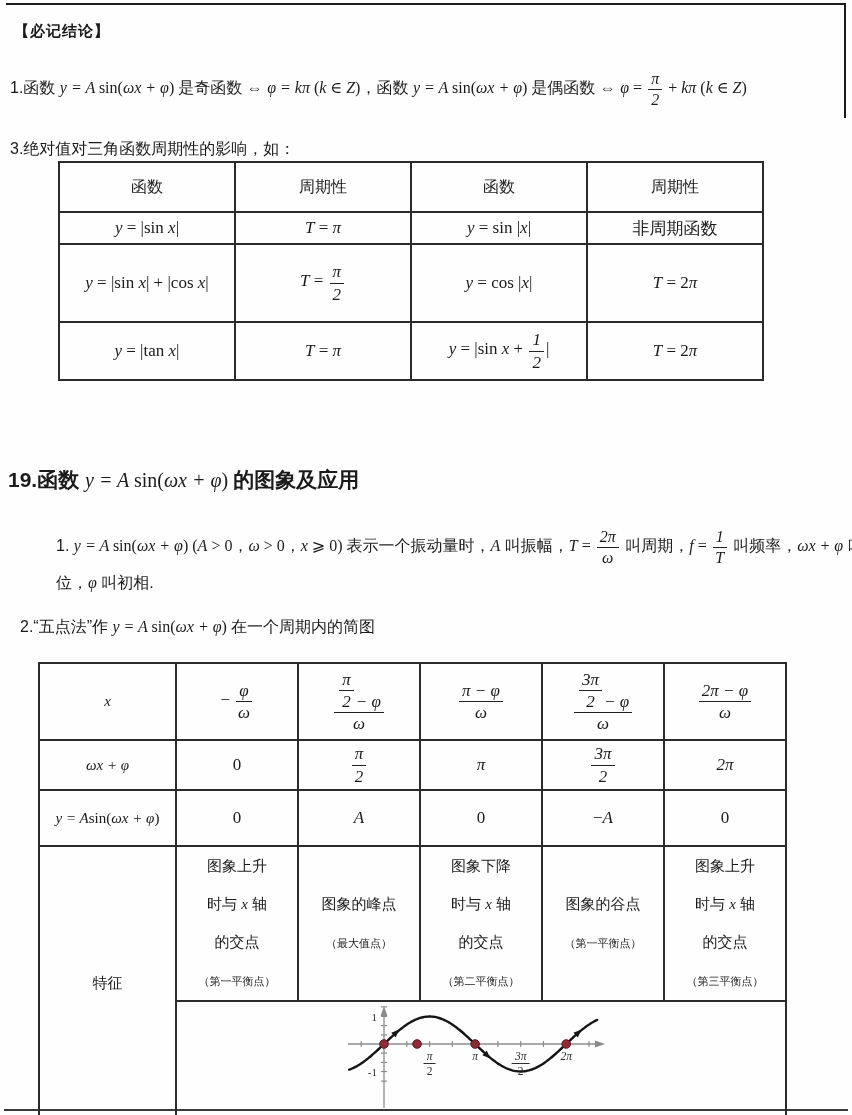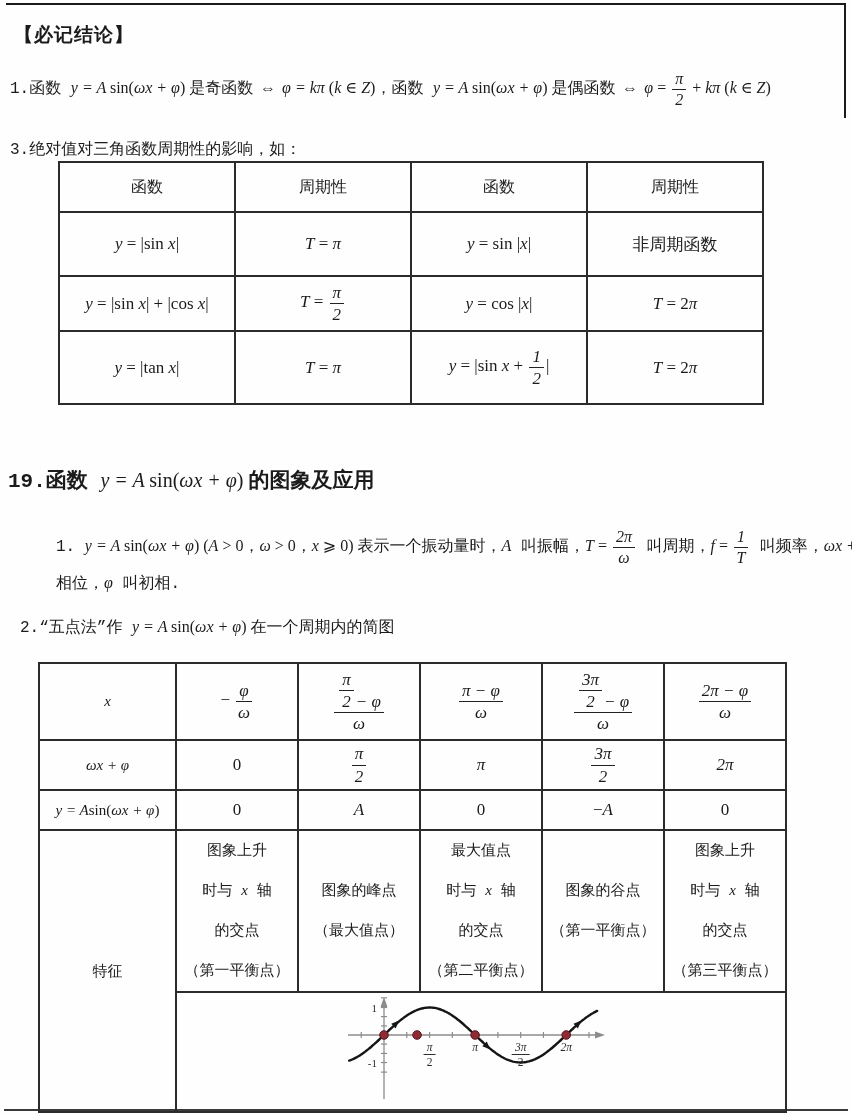--- a/index.html
+++ b/index.html
@@ -1,52 +1,52 @@
 <!DOCTYPE html>
 <html><head>
 <meta charset="utf-8">
 <style>
   html,body{margin:0;padding:0;background:#e9e9e9;}
   .page{position:relative;width:852px;height:1115px;margin:0 auto;background:#fefefe;
         font-family:"Liberation Serif","DejaVu Serif",serif;color:#1b1b1b;overflow:hidden;}
   .scan-line{position:absolute;background:#1a1a1a;}
   .abs{position:absolute;}
-  .tx{font-family:Liberation Mono, monospace;font-style:normal;}
+  .tx{font-family:Liberation Sans, sans-serif;font-style:normal;}
   .mi{font-family:"Liberation Serif","DejaVu Serif",serif;font-style:italic;}
   .rm{font-family:"Liberation Serif","DejaVu Serif",serif;font-style:normal;}
-  .sm{font-size:15px;}
+  .sm{font-size:11px;}
   .frac{display:inline-flex;flex-direction:column;align-items:center;vertical-align:middle;
         margin:0 2px;text-align:center;line-height:1.12;}
   .fnum{display:flex;align-items:flex-end;justify-content:center;padding:0 3px 1px;border-bottom:1.6px solid #222;}
   .fden{padding-top:1px;}
   .frac .frac{margin:0 2px;}
-  .doc-header{left:14px;top:22px;font-size:19px;font-weight:bold;letter-spacing:1px;}
+  .doc-header{left:14px;top:22px;font-size:15px;font-weight:bold;letter-spacing:1px;}
   .p{font-size:16px;line-height:1.45;}
   .p1{left:10px;top:54px;width:838px;}
   .p2{left:10px;top:121px;width:700px;}
   .h19{left:8px;top:466px;font-size:21px;}
   .h19 .tx{font-weight:bold;margin-top:18px;}
   .h19 .mi,.h19 .rm{font-weight:normal;font-size:20px;}
   .p3{left:8px;top:512px;width:842px;line-height:1.95;margin-left:48px;}
   .p4{left:20px;top:599px;width:800px;}
   table{border-collapse:collapse;table-layout:fixed;}
   td{border:2px solid #2b2b2b;text-align:center;vertical-align:middle;padding:0;}
   .t1{left:58px;top:161px;width:696px;font-size:17px;}
   .t1 td{width:174px;}
   .t1 tr:nth-child(1){height:50px;}
   .t1 tr:nth-child(1) td{font-size:16px;}
-  .t1 tr:nth-child(2){height:64px;padding-left:36px;}
-  .t1 tr:nth-child(3){height:55px;}
-  .t1 tr:nth-child(4){height:73px;}
+  .t1 tr:nth-child(2){height:32px;padding-left:36px;}
+  .t1 tr:nth-child(3){height:78px;}
+  .t1 tr:nth-child(4){height:58px;}
   .t2{left:38px;top:662px;width:735px;font-size:17px;}
   .t2 .c0{width:135px;font-size:15px;}
   .t2 td{width:120px;}
   .t2 tr:nth-child(1){height:77px;}
   .t2 tr:nth-child(2){height:50px;}
-  .t2 tr:nth-child(3){height:40px;}
+  .t2 tr:nth-child(3){height:56px;}
   .t2 tr:nth-child(4){height:155px;}
   .t2 tr:nth-child(5){height:118px;}
   .feat{font-size:15px;line-height:38px;vertical-align:middle;}
   .feature-label{font-size:16px;margin-left:19px;}
   .g-cell{vertical-align:top;}
   .g-cell svg{display:block;margin:2px 0 0 165px;}
   svg text{font-family:"Liberation Serif","DejaVu Serif",serif;}
 </style>
 </head>
 <body>
@@ -190,21 +190,21 @@
       <td><span class="rm">0</span></td>
       <td><span class="mi">A</span></td>
       <td><span class="rm">0</span></td>
       <td><span class="rm">−</span><span class="mi">A</span></td>
       <td><span class="rm">0</span></td>
     </tr>
     <tr>
       <td class="c0 feature-label" rowspan="2"><span class="tx">特征</span></td>
       <td class="feat"><span class="tx">图象上升</span><br><span class="tx">时与 </span><span class="mi">x</span><span class="tx"> 轴</span><br><span class="tx">的交点</span><br><span class="tx sm">（第一平衡点）</span></td>
       <td class="feat"><span class="tx">图象的峰点</span><br><span class="tx sm">（最大值点）</span></td>
-      <td class="feat"><span class="tx">最大值点</span><br><span class="tx">时与 </span><span class="mi">x</span><span class="tx"> 轴</span><br><span class="tx">的交点</span><br><span class="tx sm">（第二平衡点）</span></td>
+      <td class="feat"><span class="tx">图象下降</span><br><span class="tx">时与 </span><span class="mi">x</span><span class="tx"> 轴</span><br><span class="tx">的交点</span><br><span class="tx sm">（第二平衡点）</span></td>
       <td class="feat"><span class="tx">图象的谷点</span><br><span class="tx sm">（第一平衡点）</span></td>
       <td class="feat"><span class="tx">图象上升</span><br><span class="tx">时与 </span><span class="mi">x</span><span class="tx"> 轴</span><br><span class="tx">的交点</span><br><span class="tx sm">（第三平衡点）</span></td>
     </tr>
     <tr>
       <td class="g-cell" colspan="5">
         <svg id="wave" width="270" height="116" viewBox="0 0 270 116">
               <line x1="6" y1="40" x2="256" y2="40" stroke="#8c8c8c" stroke-width="1.3"></line>
               <polygon points="263,40 253,36.5 253,43.5" fill="#8c8c8c"></polygon>
               <line x1="42" y1="8" x2="42" y2="104" stroke="#8c8c8c" stroke-width="1.3"></line>
               <polygon points="42,2 38.5,12 45.5,12" fill="#8c8c8c"></polygon>

